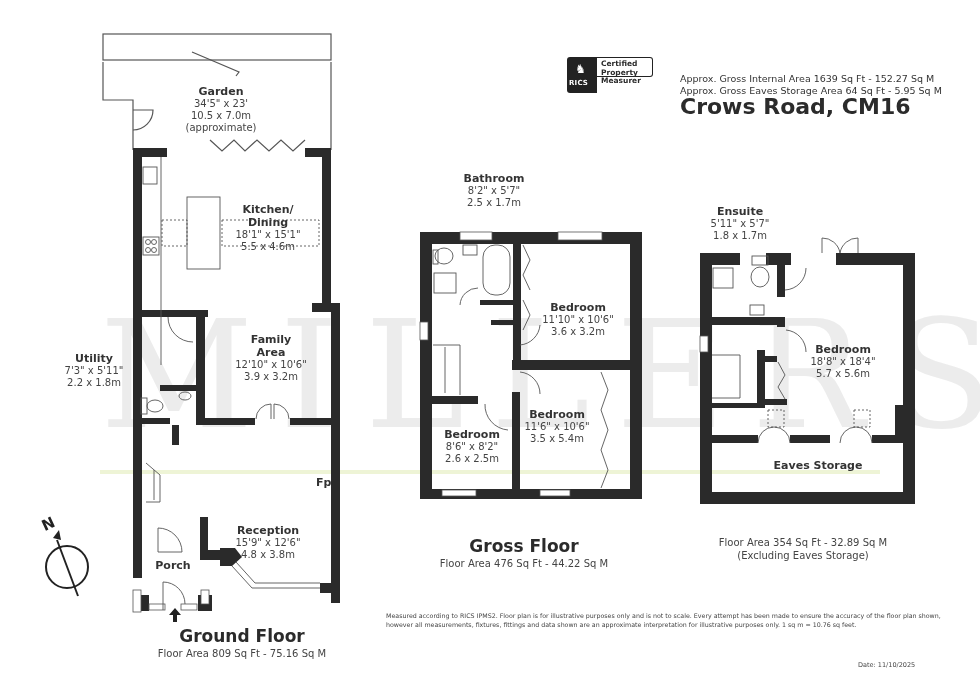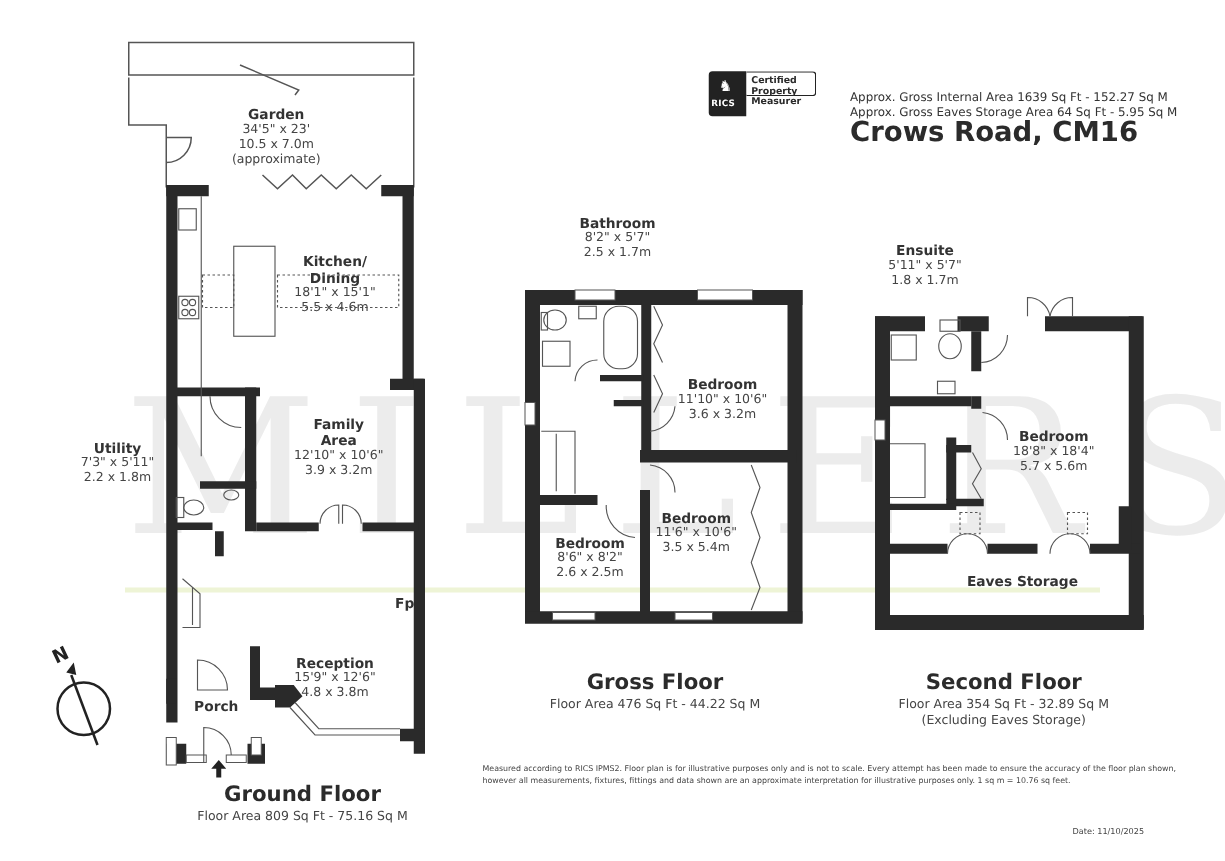--- a/index.html
+++ b/index.html
@@ -261,36 +261,35 @@
   <span class="room-name">Bedroom</span>
   <span class="room-dim">8'6" x 8'2"</span>
   <span class="room-dim">2.6 x 2.5m</span>
 </div>
 
 <div class="floor-title" style="left:524px;top:536px;">
   <span class="t">Gross Floor</span>
   <span class="a">Floor Area 476 Sq Ft - 44.22 Sq M</span>
 </div>
 
-<div class="room-label" style="left:740px;top:194px;">
+<div class="room-label" style="left:740px;top:205px;">
   <span class="room-name">Ensuite</span>
   <span class="room-dim">5'11" x 5'7"</span>
   <span class="room-dim">1.8 x 1.7m</span>
 </div>
 <div class="room-label" style="left:843px;top:343px;">
   <span class="room-name">Bedroom</span>
   <span class="room-dim">18'8" x 18'4"</span>
   <span class="room-dim">5.7 x 5.6m</span>
 </div>
 <div class="room-label" style="left:804px;top:459px;padding-left:28px;">
   <span class="room-name">Eaves Storage</span>
 </div>
 
 <div class="floor-title" style="left:803px;top:536px;">
-  <span class="t">Second Floor</span>
   <span class="a">Floor Area 354 Sq Ft - 32.89 Sq M</span>
   <span class="a">(Excluding Eaves Storage)</span>
 </div>
 
 <div class="disclaimer">
   <span>Measured according to RICS IPMS2. Floor plan is for illustrative purposes only and is not to scale. Every attempt has been made to ensure the accuracy of the floor plan shown,</span><br>
   <span>however all measurements, fixtures, fittings and data shown are an approximate interpretation for illustrative purposes only. 1 sq m = 10.76 sq feet.</span>
 </div>
 <div class="date">Date: 11/10/2025</div>
 

